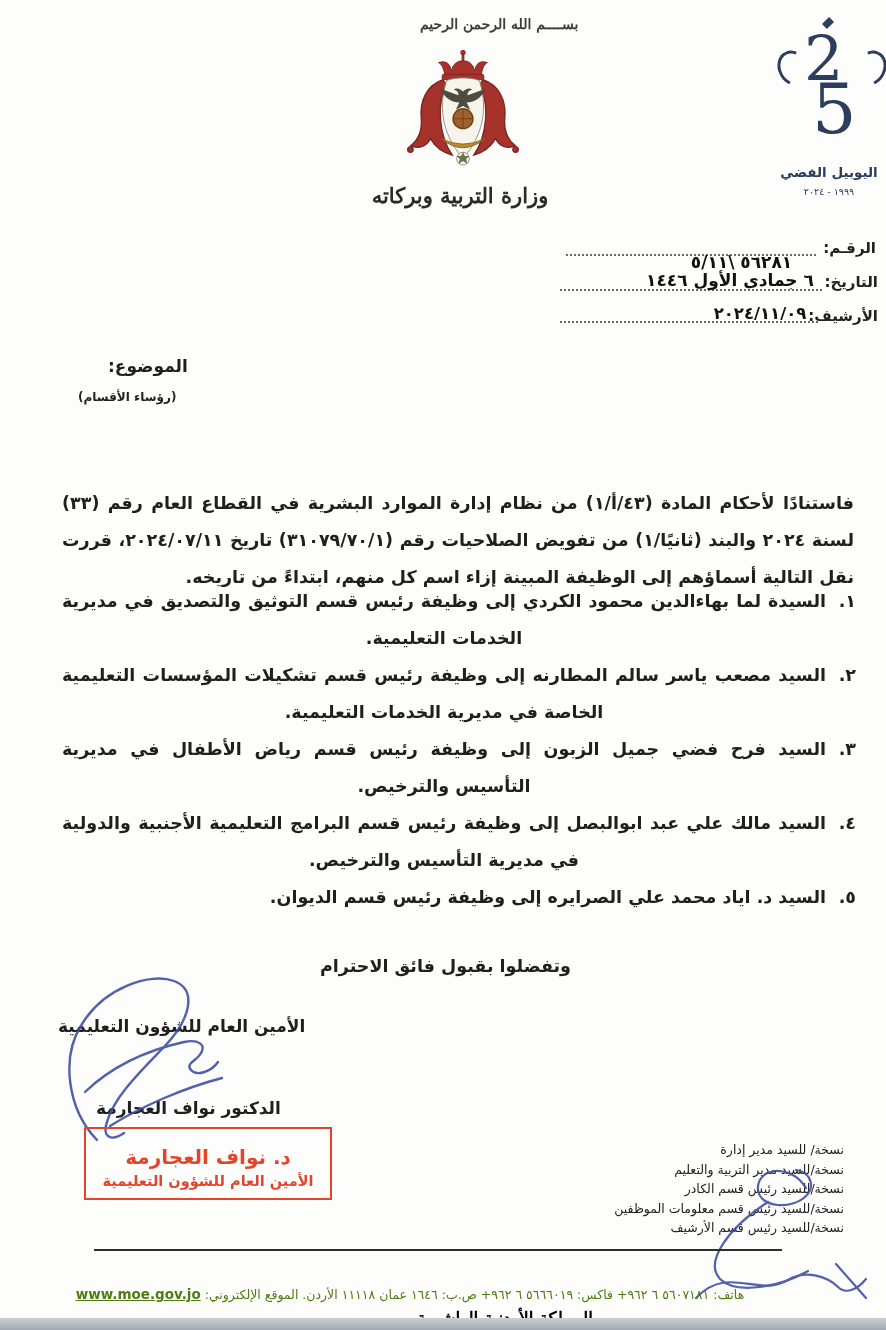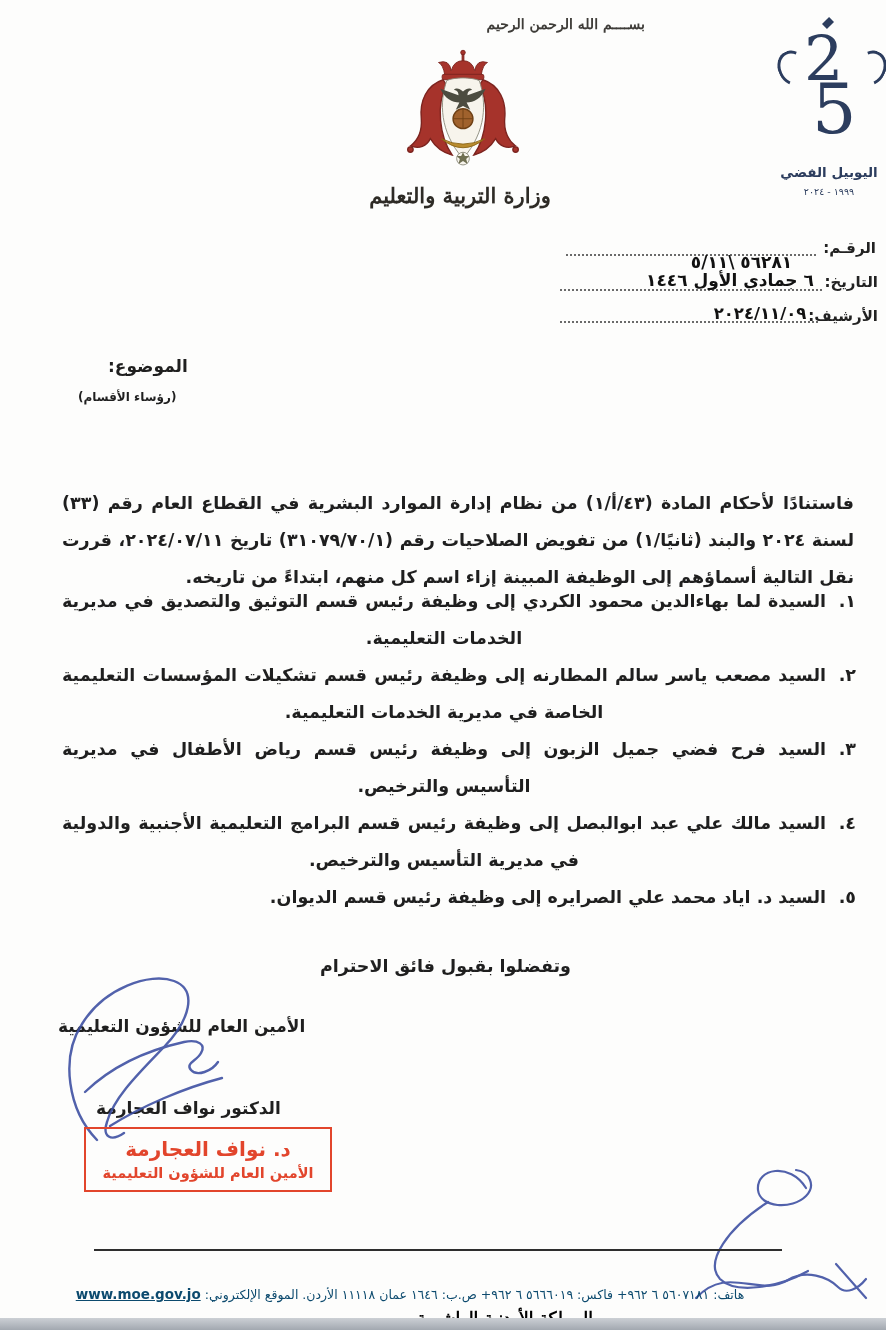--- a/index.html
+++ b/index.html
@@ -5,21 +5,21 @@
   html,body{margin:0;padding:0;background:#e9eaec;}
   .page{
     position:relative;width:886px;height:1330px;margin:0 auto;
     background:#fdfdfc;overflow:hidden;
     font-family:"DejaVu Sans","Liberation Sans",sans-serif;
     color:#1f1f1f;direction:rtl;
   }
   .abs{position:absolute;}
 
   
-  .bismillah{left:420px;top:16px;width:225px;text-align:right;
+  .bismillah{left:420px;top:16px;width:225px;text-align:left;
     font-family:"DejaVu Serif",serif;font-size:14px;font-weight:bold;color:#3e3c38;letter-spacing:1px;}
   .crest{left:398px;top:48px;}
   .ministry-name{left:325px;top:183px;width:270px;text-align:center;
     font-family:"DejaVu Serif",serif;font-size:21px;font-weight:bold;color:#2e2b26;}
 
   
   .jubilee{left:776px;top:16px;width:106px;height:198px;color:#2c3d5e;}
   .jub-crown{position:absolute;left:47px;top:2px;width:10px;height:10px;background:#2c3d5e;
     transform:rotate(45deg) scale(.7,1);}
   .jub-handle{position:absolute;width:24px;height:30px;border:3px solid #2c3d5e;border-radius:50%;}
@@ -54,33 +54,33 @@
   .li-text{flex:1;text-align:justify;text-align-last:center;}
   .list-item:last-child .li-text{text-align-last:right;}
 
   .closing{left:268px;top:956px;width:355px;text-align:center;font-size:17.5px;font-weight:bold;}
 
   
   .sig-title{left:58px;top:1016px;font-size:17px;font-weight:bold;}
   .sig-name{left:96px;top:1098px;font-size:17px;font-weight:bold;}
   .sig-svg{left:52px;top:970px;pointer-events:none;}
   .stamp{left:84px;top:1127px;width:232px;border:2.5px solid #e2452c;text-align:center;
-    padding:8px 6px 9px;color:#e2452c;background:rgba(255,255,255,.0);}
+    padding:16px 6px 9px;color:#e2452c;background:rgba(255,255,255,.0);}
   .stamp-line1{font-size:20px;font-weight:bold;}
   .stamp-line2{font-size:14.5px;font-weight:bold;margin-top:4px;}
 
   .cc{right:42px;top:1140px;text-align:right;font-size:12.5px;line-height:19.5px;color:#222;}
 
   .sig2-svg{left:686px;top:1146px;pointer-events:none;}
 
   
   .separator{left:94px;top:1249px;width:688px;height:2px;background:#2e2e2e;}
   .kingdom{left:293px;top:1308px;width:300px;text-align:right;
     font-family:"DejaVu Serif",serif;font-size:17px;font-weight:bold;color:#000000;}
-  .contact{left:50px;top:1286px;width:720px;text-align:center;font-size:12.5px;color:#0c4a6e;}
+  .contact{left:50px;top:1286px;width:720px;text-align:center;font-size:12.5px;color:#4d7c0f;}
   .website{font-weight:bold;text-decoration:underline;font-size:13.5px;direction:ltr;unicode-bidi:embed;}
   .bottom-strip{left:0;bottom:0;width:100%;height:12px;
     background:linear-gradient(to bottom,#ccd0d5,#a2a8b0);}
 </style>
 </head>
 <body>
 
 <div class="page">
 
   <div class="abs bismillah">بســــم الله الرحمن الرحيم</div>
@@ -104,21 +104,21 @@
         <path d="M70 48 C 66 44 62 44 60 46 C 64 47 65 49 65 52 L 45 45 C 50 56 58 60 66 60 L 62 68 L 70 64 L 78 68 L 74 60 C 82 60 90 56 95 45 L 75 52 C 75 49 76 47 80 46 C 78 44 74 44 70 48 Z"></path>
       </g>
       <circle cx="70" cy="78" r="11" fill="#a0622d" stroke="#6e4015" stroke-width="1.5"></circle>
       <path d="M59 78 H81 M70 67 V89" stroke="#6e4015" stroke-width="1" fill="none"></path>
       <path d="M46 100 Q 70 112 94 100 Q 70 120 46 100 Z" fill="#b98c2f" stroke="#8a6314" stroke-width="1"></path>
       <circle cx="70" cy="122" r="7" fill="#f7f4ec" stroke="#8a8a7a"></circle>
       <path d="M70 115 L72 119 L77 119 L73.5 122.5 L75 128 L70 124.5 L65 128 L66.5 122.5 L63 119 L68 119 Z" fill="#6e6e50"></path>
     </svg>
   </div>
 
-  <div class="abs ministry-name">وزارة التربية والتعليم</div>
+  <div class="abs ministry-name">وزارة التربية وبركاته</div>
 
   <div class="abs jubilee">
     <div class="jub-crown"></div>
     <div class="jub-handle l"></div>
     <div class="jub-handle r"></div>
     <div class="jub-digit two">2</div>
     <div class="jub-digit five">5</div>
     <div class="jub-title">اليوبيل الفضي</div>
     <div class="jub-years">١٩٩٩ - ٢٠٢٤</div>
   </div>
@@ -181,20 +181,32 @@
         <path d="M58 156 C 90 136 132 118 170 108"></path>
       </g>
     </svg>
   </div>
 
   <div class="abs stamp">
     <div class="stamp-line1">د. نواف العجارمة</div>
     <div class="stamp-line2">الأمين العام للشؤون التعليمية</div>
   </div>
 
+  <div class="abs cc">
+
+      <div class="cc-line">نسخة/ للسيد مدير إدارة</div>
+
+      <div class="cc-line">نسخة/للسيد مدير التربية والتعليم</div>
+
+      <div class="cc-line">نسخة/للسيد رئيس قسم الكادر</div>
+
+      <div class="cc-line">نسخة/للسيد رئيس قسم معلومات الموظفين</div>
+
+      <div class="cc-line">نسخة/للسيد رئيس قسم الأرشيف</div>
+    </div>
 
   <div class="abs sig2-svg">
     <svg width="195" height="180" viewBox="0 0 195 180">
       <g fill="none" stroke="#3f51a3" stroke-width="2.2" stroke-linecap="round" opacity="0.9">
         <path d="M120 42 C 104 16 70 22 72 44 C 74 62 106 64 120 50 C 130 40 124 26 110 24"></path>
         <path d="M82 56 C 42 82 18 116 34 133 C 50 149 94 141 122 125"></path>
         <path d="M10 152 C 42 118 72 152 102 134 C 120 123 142 131 152 141 C 160 149 172 143 180 133"></path>
         <path d="M150 118 L 180 152"></path>
       </g>
     </svg>

